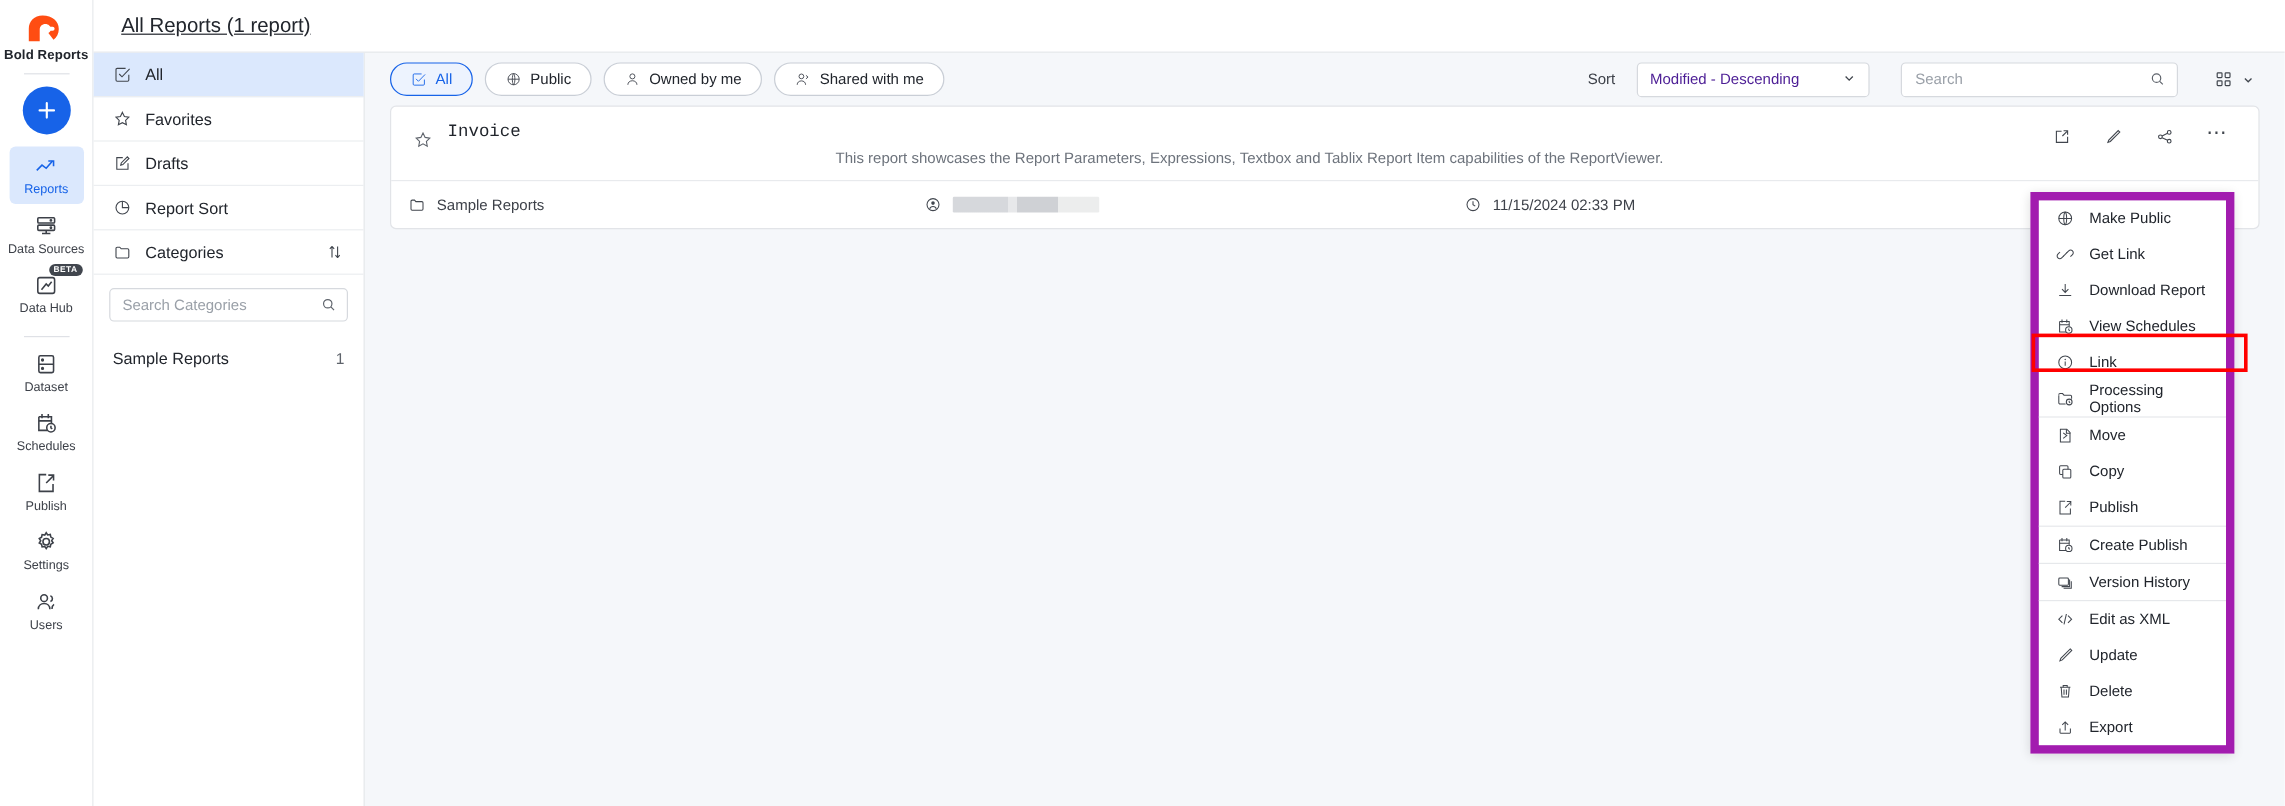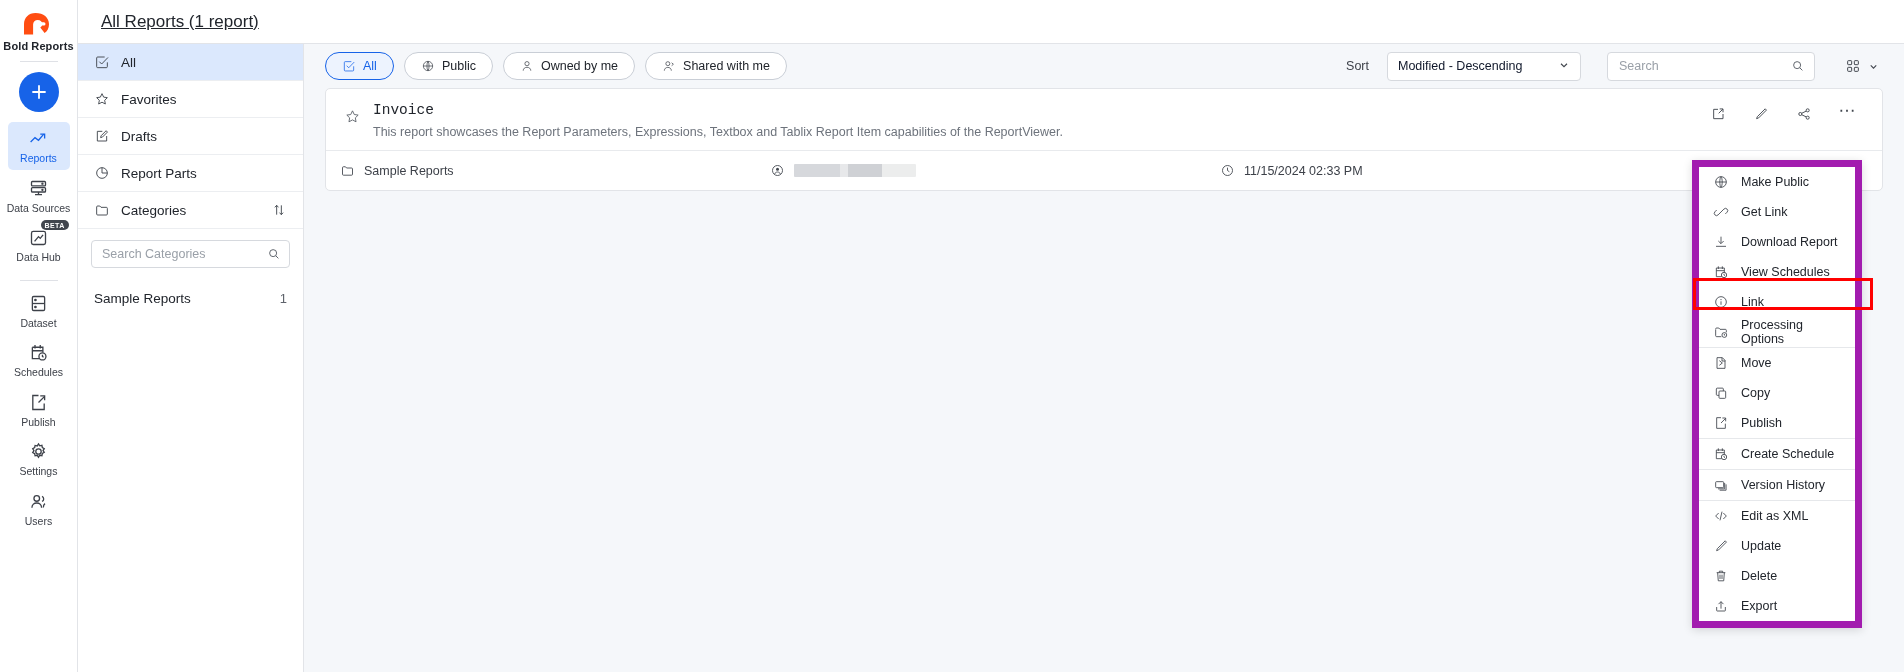--- a/index.html
+++ b/index.html
@@ -110,25 +110,25 @@
     white-space: nowrap;
   }
   .chip svg { stroke: #41464e; fill: none; stroke-width: 1.3; }
   .chip.active { border-color: #1763e8; color: #1763e8; background: #edf3fe; }
   .chip.active svg { stroke: #1763e8; }
   .tb-spacer { flex: 1; }
   .sort-label { font-size: 12.5px; color: #3d4149; margin-right: 8px; }
   .select {
     width: 194px; height: 29px; border: 1px solid #d6d9de; border-radius: 4px;
     background: #fff; display: flex; align-items: center; padding: 0 10px;
-    font-size: 12.5px; color: #0f172a; cursor: pointer;
+    font-size: 12.5px; color: #4c1d95; cursor: pointer;
   }
   .select .caret { margin-left: auto; }
   .search-box {
-    width: 208px; height: 29px; margin-left: 16px;
+    width: 231px; height: 29px; margin-left: 16px;
     border: 1px solid #d6d9de; border-radius: 4px; background: #fff;
     display: flex; align-items: center; padding: 0 9px; gap: 6px;
   }
   .search-box input {
     border: 0; outline: 0; flex: 1; min-width: 0; background: transparent;
     font-size: 12.5px; font-family: "Liberation Sans", sans-serif; color: #21252c;
   }
   .search-box input::placeholder { color: #9aa0a8; }
   .viewmode {
     margin-left: 16px; height: 29px; display: flex; align-items: center;
@@ -138,21 +138,21 @@
   
   .card-area { padding: 0 21px; }
   .card {
     background: #fff; border: 1px solid #e2e4e8; border-radius: 5px;
     position: relative;
   }
   .card-top { display: flex; padding: 13px 14px 11px 14px; }
   .star { padding: 6px 12px 0 4px; cursor: pointer; }
   .card-texts { flex: 1; min-width: 0; }
   .card-title { font-size: 14.5px; color: #21252c; margin-bottom: 7px; cursor: pointer; font-family: Liberation Mono, monospace; }
-  .card-desc { font-size: 12.5px; color: #6d737c; }
+  .card-desc { font-size: 12.5px; color: #6d737c; text-align: center; }
   .card-actions { display: flex; align-items: flex-start; gap: 27px; padding: 4px 10px 0 0; }
   .card-actions .act { cursor: pointer; display: flex; }
   .card-actions svg { stroke: #41464e; fill: none; stroke-width: 1.4; }
   .dots { letter-spacing: 2.4px; font-size: 17px; color: #41464e; line-height: .6; cursor: pointer; }
   .card-bottom {
     border-top: 1px solid #e8eaed; height: 40px;
     display: flex; align-items: center; padding: 0 14px; font-size: 12.5px; color: #3d4149;
   }
   .cb-cell { display: flex; align-items: center; gap: 9px; }
   .cb-folder { width: 430px; }
@@ -314,21 +314,21 @@
               <path d="M18.2 4.1l2 2-7.6 7.6-2.7.7.7-2.7z"></path>
           </svg>
           <span>Drafts</span>
         </div>
 
         <div class="nav-item">
           <svg width="16" height="16" viewBox="0 0 24 24">
             <circle cx="12" cy="12" r="8"></circle>
               <path d="M12 4v8h8"></path>
           </svg>
-          <span>Report Parts</span>
+          <span>Report Sort</span>
         </div>
 
         <div class="nav-item">
           <svg width="16" height="16" viewBox="0 0 24 24">
             <path d="M4 7.5a1.5 1.5 0 011.5-1.5h3.2l1.8 2h8a1.5 1.5 0 011.5 1.5v8.5a1.5 1.5 0 01-1.5 1.5h-13A1.5 1.5 0 014 18z"></path>
           </svg>
           <span>Categories</span>
           <span class="spacer"></span>
           <span class="sort-toggle">
             <svg width="16" height="16" viewBox="0 0 24 24" style="stroke:#41464e;fill:none;stroke-width:1.4">
@@ -575,21 +575,21 @@
     </div>
 
     <div class="ctx-group">
       <div class="ctx-item">
         <svg viewBox="0 0 24 24" width="16" height="16">
           <path d="M5 6h12v6M5 6v13h8"></path>
             <path d="M8 3.5v4M14 3.5v4M5 10h12"></path>
           <circle cx="16.5" cy="16.5" r="4"></circle>
             <path d="M16.5 14.6v2l1.3.9"></path>
         </svg>
-        <span>Create Schedule</span>
+        <span>Create Publish</span>
       </div>
     </div>
 
     <div class="ctx-group">
       <div class="ctx-item">
         <svg viewBox="0 0 24 24" width="16" height="16">
           <rect x="4" y="7" width="12" height="9" rx="1.2"></rect>
           <path d="M17.5 9v8.8H7.5"></path>
             <path d="M19.6 11v8.8H10"></path>
         </svg>

